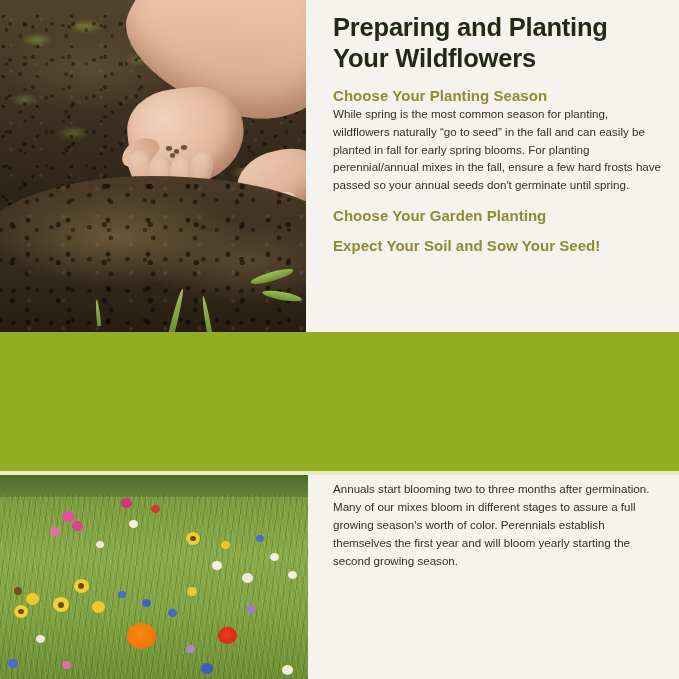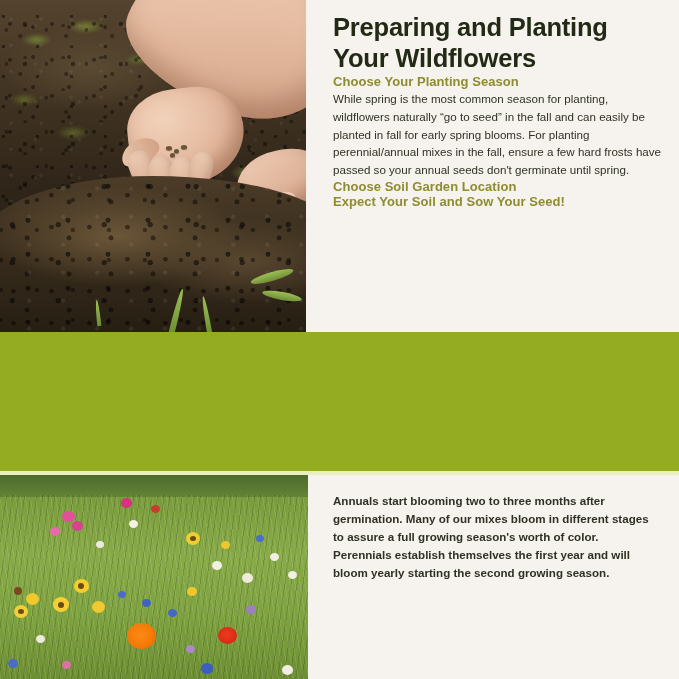--- a/index.html
+++ b/index.html
@@ -180,23 +180,24 @@
     width: 330px;
   }
   .h-main {
     font-size: 25.5px;
     line-height: 1.22;
     font-weight: 700;
     color: #222a15;
     letter-spacing: -0.2px;
   }
   .sub-h {
-    font-size: 13px;
+    font-size: 15px;
     font-weight: 700;
     color: #8e8b31;
+    margin-top: 13px;
     letter-spacing: .05px;
   }
   .body-p {
     font-size: 11.6px;
     line-height: 1.53;
     color: #2f3124;
     margin-top: 1px;
   }
 
   
@@ -257,22 +258,20 @@
     font-size: 25.5px;
     line-height: 1.22;
     font-weight: 700;
     color: #222a15;
     letter-spacing: -0.2px;
   }
   .body-p-3 {
     font-size: 11.6px;
     line-height: 1.56;
     color: #2f3124;
-    margin-top: 12px;
-    font-weight: bold;
   }
 </style>
 </head>
 <body>
 
 <div id="page">
 
   <div class="section-one">
 
     <div class="photo-soil">
@@ -310,21 +309,21 @@
       <div class="blade" style="left:262px;top:292px;width:40px;height:8px;transform:rotate(10deg);border-radius:50%;"></div>
       <div class="blade" style="left:96px;top:300px;width:4px;height:26px;transform:rotate(-6deg);"></div>
     </div>
 
     <div class="col-text-1">
       <h1 class="h-main">Preparing and Planting Your Wildflowers</h1>
 
       <div class="sub-h">Choose Your Planting Season</div>
       <p class="body-p">While spring is the most common season for planting, wildflowers naturally “go to seed” in the fall and can easily be planted in fall for early spring blooms. For planting perennial/annual mixes in the fall, ensure a few hard frosts have passed so your annual seeds don't germinate until spring.</p>
 
-      <div class="sub-h">Choose Soil Garden Location</div>
+      <div class="sub-h">Choose Your Garden Planting</div>
 
       <div class="sub-h">Expect Your Soil and Sow Your Seed!</div>
     </div>
   </div>
 
   <div class="band-green">
 
     <div class="jars">
 
       

